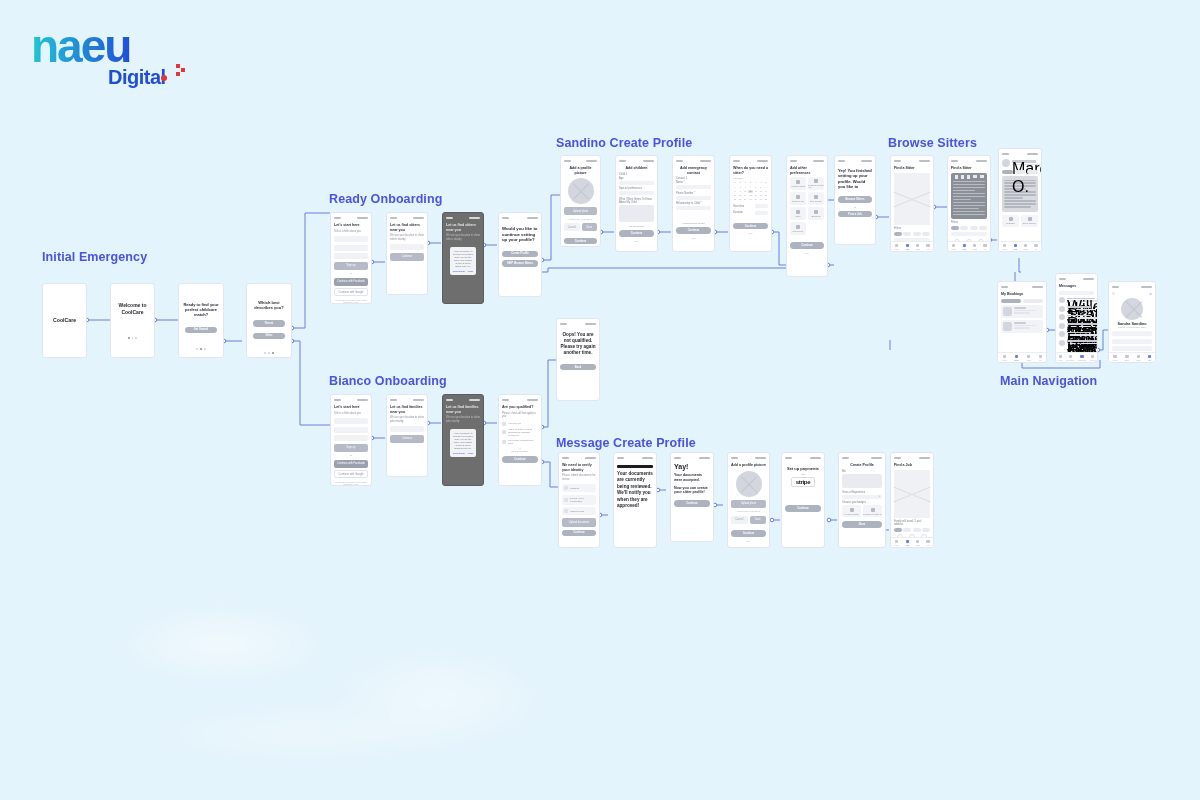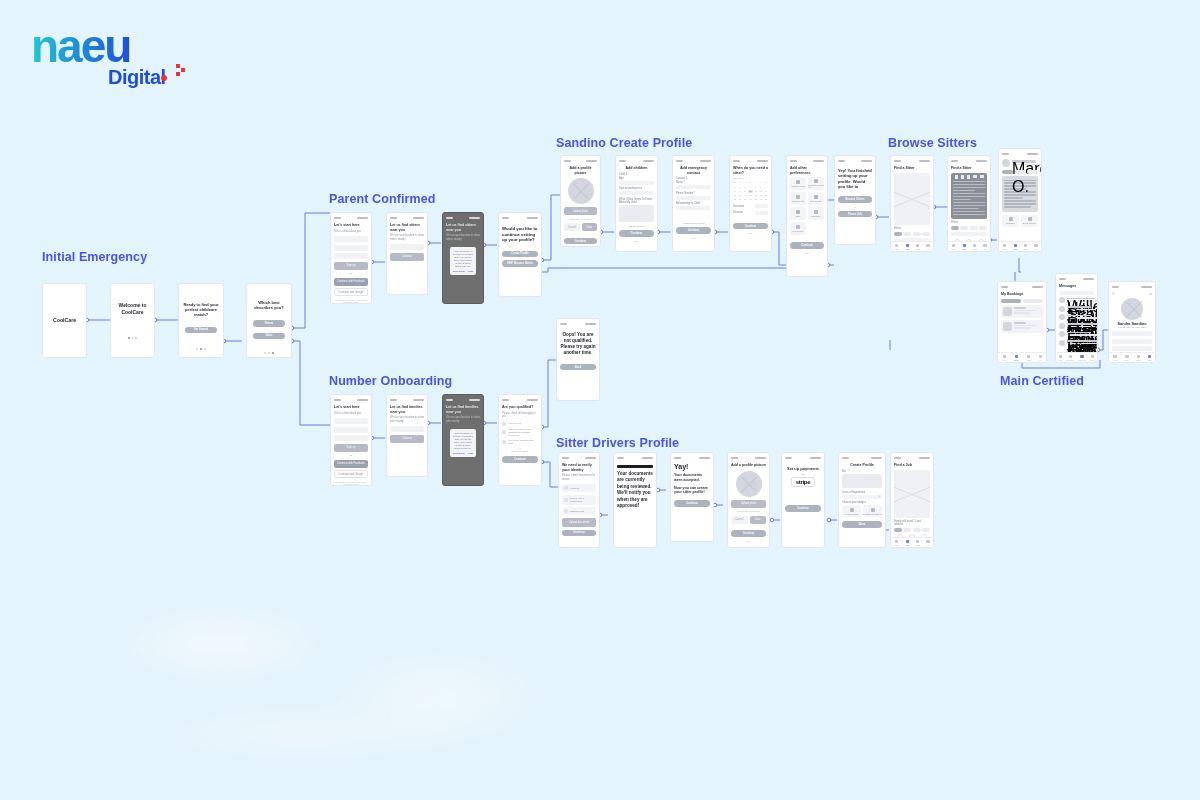--- a/index.html
+++ b/index.html
@@ -224,26 +224,26 @@
         <circle cx="1047" cy="330" r="1.8" fill="#fff"></circle>
     <path d="M1098 350 H1103 V330 H1108"></path>
         <circle cx="1098" cy="350" r="1.8" fill="#fff"></circle>
 
     <path d="M1100 360 V368 H1022 V358"></path>
     <path d="M890 340 V350"></path>
   </g>
 </svg>
 
 <div class="sec-title" style="left:42px;top:250px">Initial Emergency</div>
-<div class="sec-title" style="left:329px;top:192px">Parent Confirmed</div>
+<div class="sec-title" style="left:329px;top:192px">Ready Onboarding</div>
 <div class="sec-title" style="left:556px;top:136px">Sandino Create Profile</div>
 <div class="sec-title" style="left:888px;top:136px">Browse Sitters</div>
-<div class="sec-title" style="left:329px;top:374px">Number Onboarding</div>
-<div class="sec-title" style="left:556px;top:436px">Sitter Drivers Profile</div>
-<div class="sec-title" style="left:1000px;top:374px">Main Certified</div>
+<div class="sec-title" style="left:329px;top:374px">Bianco Onboarding</div>
+<div class="sec-title" style="left:556px;top:436px">Message Create Profile</div>
+<div class="sec-title" style="left:1000px;top:374px">Main Navigation</div>
 
 <div class="phone" style="left:42px;top:283px;width:45px;height:75px">
   <div class="pbody" style="display:flex;align-items:center;justify-content:center;height:100%">
     <div class="big" style="font-size:5.2px">CoolCare</div>
   </div>
 </div>
 
 <div class="phone" style="left:110px;top:283px;width:45px;height:75px">
   <div class="pbody" style="height:100%;display:flex;flex-direction:column;align-items:center;justify-content:center">
     <div class="big ctr">Welcome to CoolCare</div>

